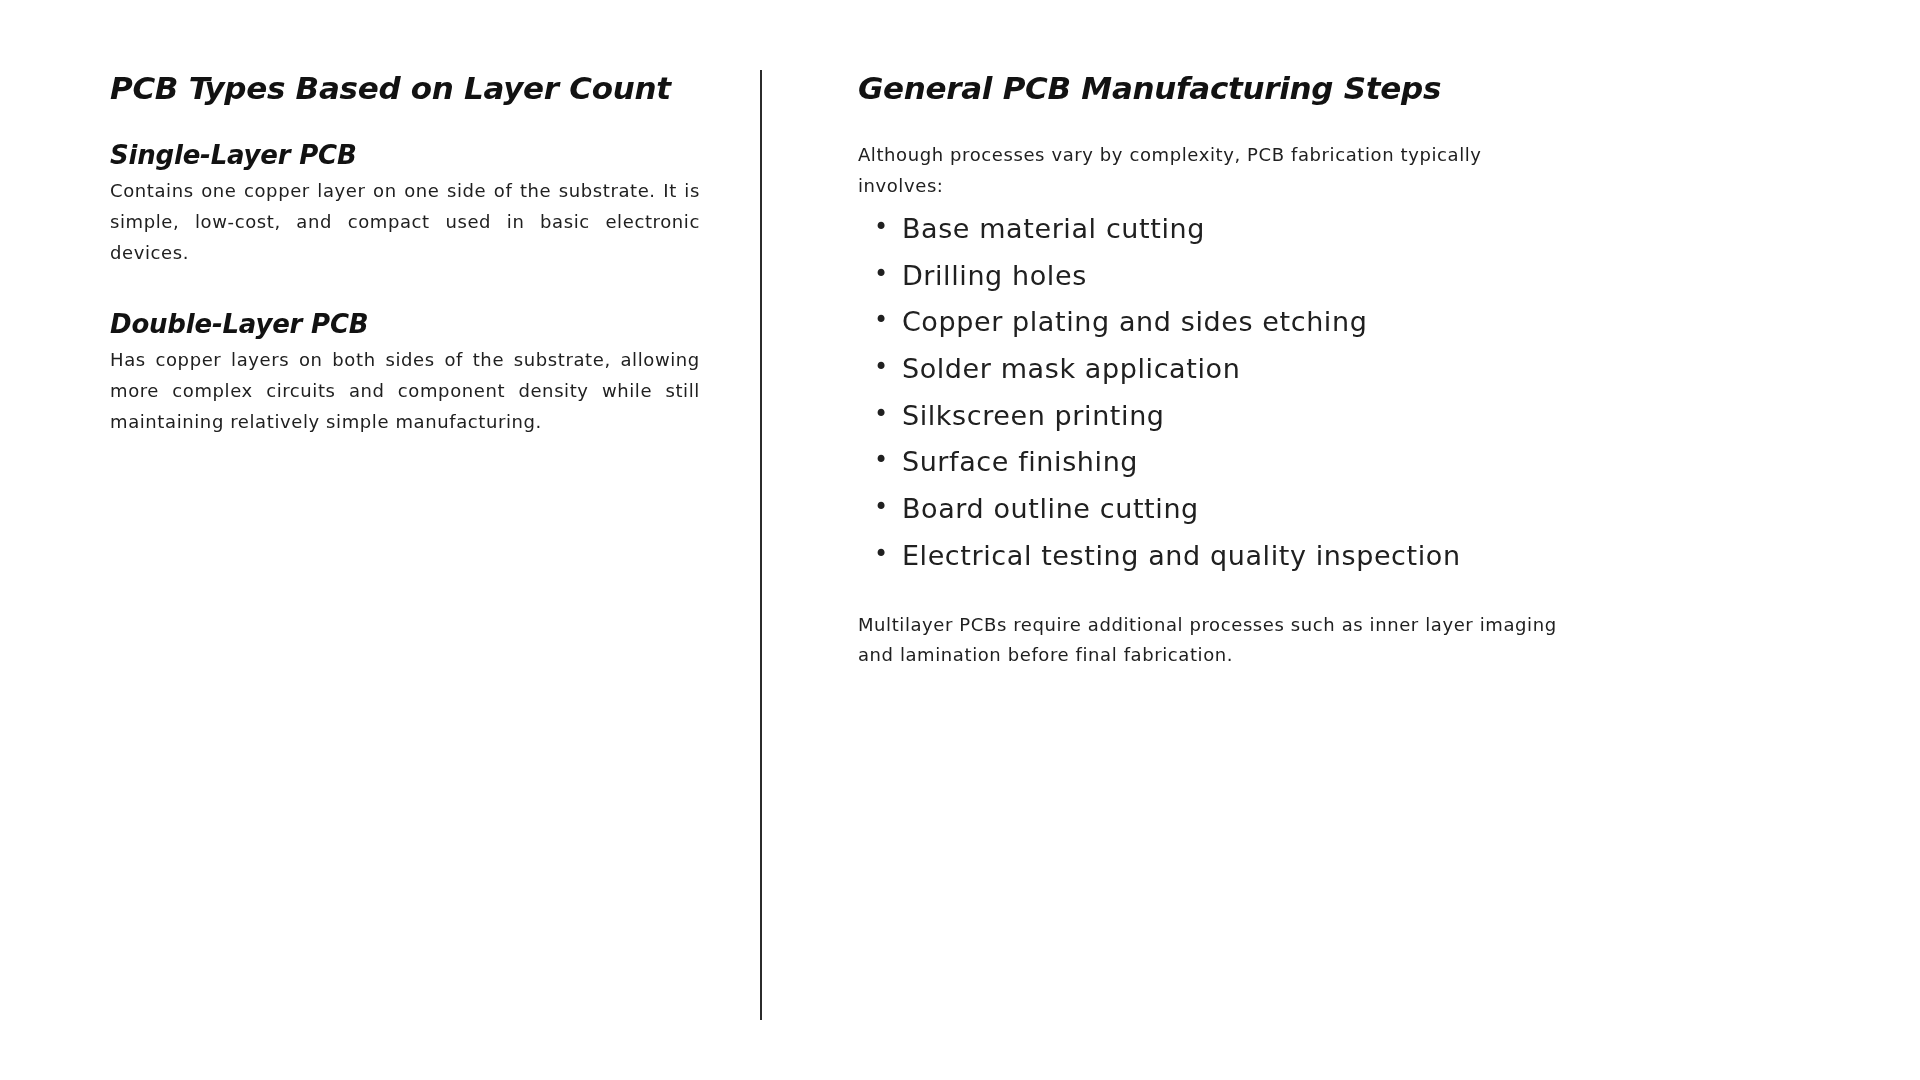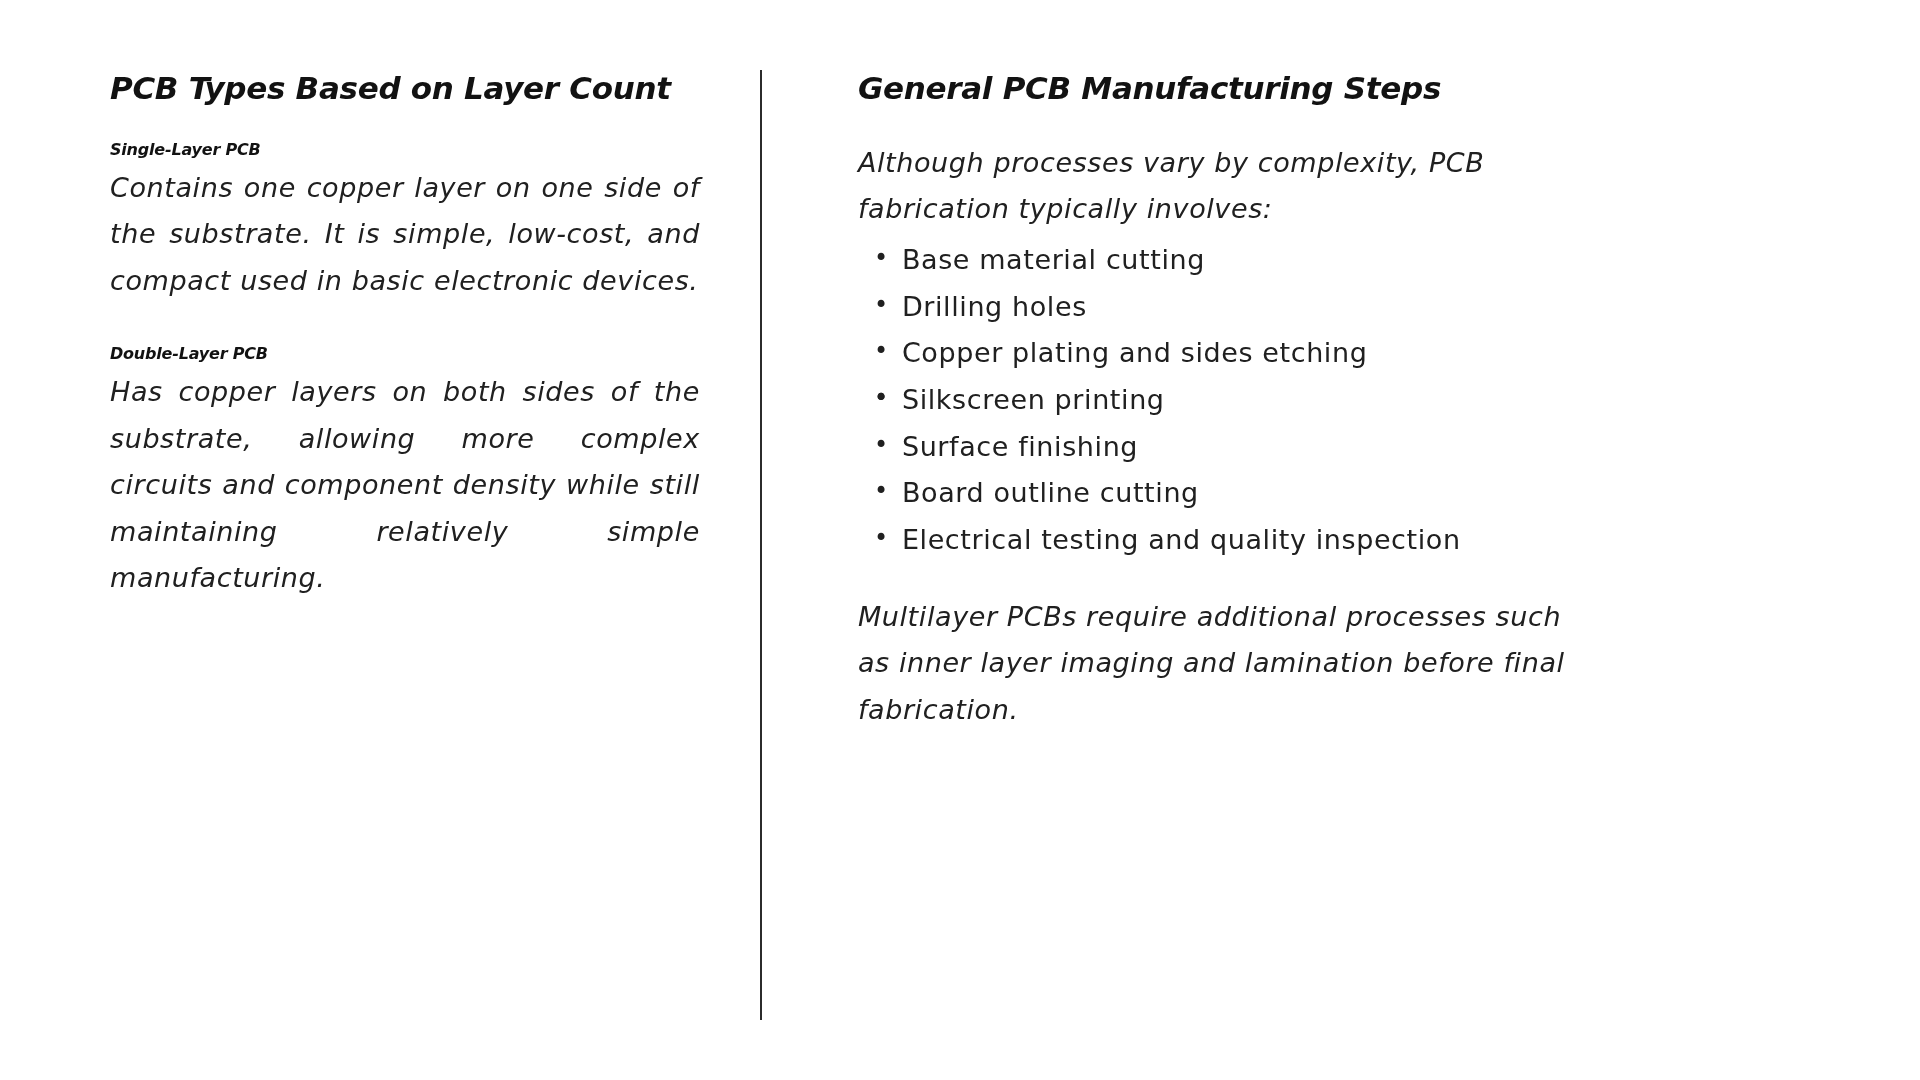--- a/index.html
+++ b/index.html
@@ -59,34 +59,33 @@
     letter-spacing: -0.3px;
     color: #121212;
     margin: 0 0 34px 0;
     white-space: nowrap;
   }
 
   .subheading {
     font-family: "DejaVu Sans", sans-serif;
     font-weight: bold;
     font-style: italic;
-    font-size: 16px;
+    font-size: 26px;
     letter-spacing: -0.2px;
     color: #121212;
     margin: 0 0 6px 0;
   }
 
   .body-text {
     font-family: "DejaVu Sans", sans-serif;
-    font-size: 27px;
+    font-size: 18px;
     line-height: 1.72;
     color: #202020;
     letter-spacing: 0.6px;
     margin: 0;
-    font-style: italic;
   }
 
   .left-para {
     text-align: justify;
     text-justify: inter-word;
     max-width: 700px;
   }
 
   .block {
     margin-bottom: 40px;
@@ -153,21 +152,21 @@
 
   <div class="column col-right">
     <h1 class="heading">General PCB Manufacturing Steps</h1>
 
     <p class="body-text intro">Although processes vary by complexity, PCB fabrication typically involves:</p>
 
     <ul class="steps">
       <li><span class="bullet">•</span><span>Base material cutting</span></li>
       <li><span class="bullet">•</span><span>Drilling holes</span></li>
       <li><span class="bullet">•</span><span>Copper plating and sides etching</span></li>
-      <li><span class="bullet">•</span></li>
+      <li><span class="bullet">•</span><span>Solder mask application</span></li>
       <li><span class="bullet">•</span><span>Silkscreen printing</span></li>
       <li><span class="bullet">•</span><span>Surface finishing</span></li>
       <li><span class="bullet">•</span><span>Board outline cutting</span></li>
       <li><span class="bullet">•</span><span>Electrical testing and quality inspection</span></li>
     </ul>
 
     <p class="body-text closing">Multilayer PCBs require additional processes such as inner layer imaging and lamination before final fabrication.</p>
   </div>
 
 </div>

